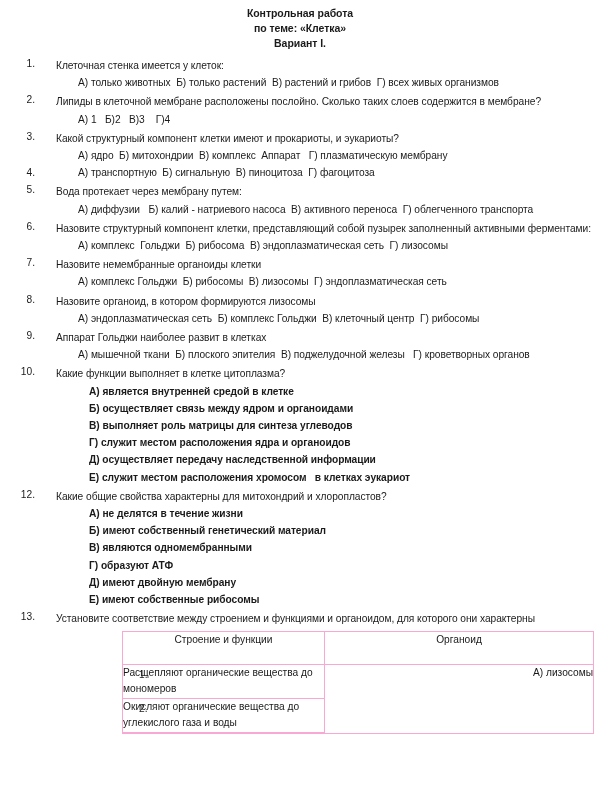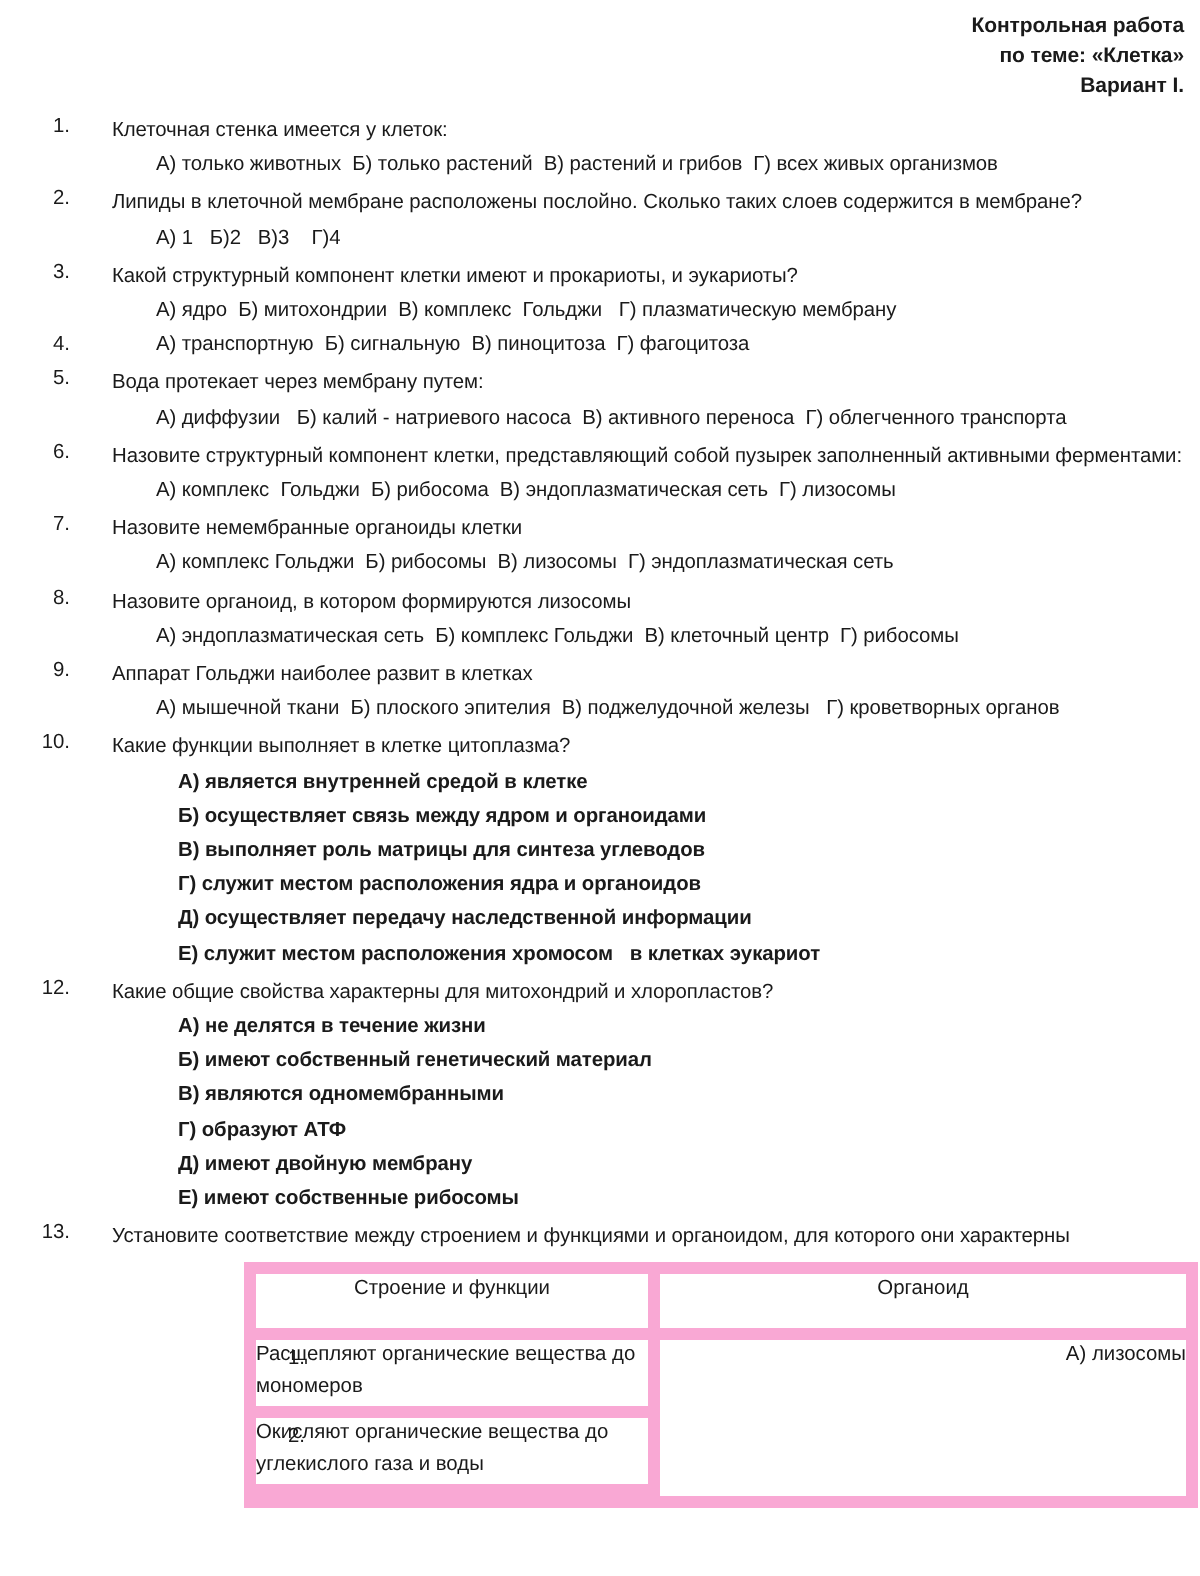--- a/index.html
+++ b/index.html
@@ -19,21 +19,21 @@
     position: relative;
     width: 600px;
     height: 788px;
     box-sizing: border-box;
     padding: 6px 8px 0 8px;
     background: #ffffff;
   }
 
   
   .title-block {
-    text-align: right;
+    text-align: center;
     margin: 0 0 4px 0;
   }
   .title-line {
     font-weight: bold;
     font-size: 10.5px;
     line-height: 15px;
     letter-spacing: -0.05px;
   }
 
   
@@ -77,21 +77,21 @@
   
   .match-table {
     border-collapse: collapse;
     width: 471px;
     margin-left: 114px;
     margin-top: 3px;
     table-layout: fixed;
   }
   .match-table td,
   .match-table th {
-    border: 6px solid #f9a8d4;
+    border: 1px solid #f9a8d4;
     padding: 0;
     vertical-align: top;
     font-weight: normal;
   }
   .th-cell {
     text-align: center;
     font-size: 10.2px;
     line-height: 16px;
     height: 33px;
     padding-top: 3px;
@@ -130,21 +130,21 @@
 
   <div class="title-block">
     <div class="title-line">Контрольная работа</div>
     <div class="title-line">по теме: «Клетка»</div>
     <div class="title-line">Вариант I.</div>
   </div>
 
   <ol class="q-list" id="question-list">
       <li class="q-item"><span class="q-num">1.</span><span class="q-text">Клеточная стенка имеется у клеток:</span><div class="a-line">А) только животных  Б) только растений  В) растений и грибов  Г) всех живых организмов</div></li>
       <li class="q-item"><span class="q-num">2.</span><span class="q-text">Липиды в клеточной мембране расположены послойно. Сколько таких слоев содержится в мембране?</span><div class="a-line">А) 1   Б)2   В)3    Г)4</div></li>
-      <li class="q-item"><span class="q-num">3.</span><span class="q-text">Какой структурный компонент клетки имеют и прокариоты, и эукариоты?</span><div class="a-line">А) ядро  Б) митохондрии  В) комплекс  Гольджи   Г) плазматическую мембрану</div></li>
+      <li class="q-item"><span class="q-num">3.</span><span class="q-text">Какой структурный компонент клетки имеют и прокариоты, и эукариоты?</span><div class="a-line">А) ядро  Б) митохондрии  В) комплекс  Аппарат   Г) плазматическую мембрану</div></li>
       <li class="q-item"><span class="q-num">4.</span><div class="a-line">А) транспортную  Б) сигнальную  В) пиноцитоза  Г) фагоцитоза</div></li>
       <li class="q-item"><span class="q-num">5.</span><span class="q-text">Вода протекает через мембрану путем:</span><div class="a-line">А) диффузии   Б) калий - натриевого насоса  В) активного переноса  Г) облегченного транспорта</div></li>
       <li class="q-item"><span class="q-num">6.</span><span class="q-text">Назовите структурный компонент клетки, представляющий собой пузырек заполненный активными ферментами:</span><div class="a-line">А) комплекс  Гольджи  Б) рибосома  В) эндоплазматическая сеть  Г) лизосомы</div></li>
       <li class="q-item"><span class="q-num">7.</span><span class="q-text">Назовите немембранные органоиды клетки</span><div class="a-line">А) комплекс Гольджи  Б) рибосомы  В) лизосомы  Г) эндоплазматическая сеть</div></li>
       <li class="q-item"><span class="q-num">8.</span><span class="q-text">Назовите органоид,  в котором формируются лизосомы</span><div class="a-line">А) эндоплазматическая сеть  Б) комплекс Гольджи  В) клеточный центр  Г) рибосомы</div></li>
       <li class="q-item"><span class="q-num">9.</span><span class="q-text">Аппарат Гольджи наиболее развит в клетках</span><div class="a-line">А) мышечной ткани  Б) плоского эпителия  В) поджелудочной железы   Г) кроветворных органов</div></li>
       <li class="q-item"><span class="q-num">10.</span><span class="q-text">Какие функции выполняет в клетке цитоплазма?</span><div class="a-line sub">А) является внутренней средой в клетке</div><div class="a-line sub">Б) осуществляет связь между ядром и органоидами</div><div class="a-line sub">В) выполняет роль матрицы для синтеза углеводов</div><div class="a-line sub">Г) служит местом расположения ядра и органоидов</div><div class="a-line sub">Д) осуществляет передачу наследственной информации</div><div class="a-line sub">Е) служит местом расположения хромосом   в клетках эукариот</div></li>
       <li class="q-item"><span class="q-num">12.</span><span class="q-text">Какие общие свойства характерны для митохондрий и хлоропластов?</span><div class="a-line sub">А) не делятся в течение жизни</div><div class="a-line sub">Б) имеют собственный генетический материал</div><div class="a-line sub">В) являются одномембранными</div><div class="a-line sub">Г) образуют АТФ</div><div class="a-line sub">Д) имеют двойную мембрану</div><div class="a-line sub">Е) имеют собственные рибосомы</div></li>
       <li class="q-item"><span class="q-num">13.</span><span class="q-text">Установите соответствие между строением и функциями и органоидом, для которого они характерны</span></li>
     </ol>

